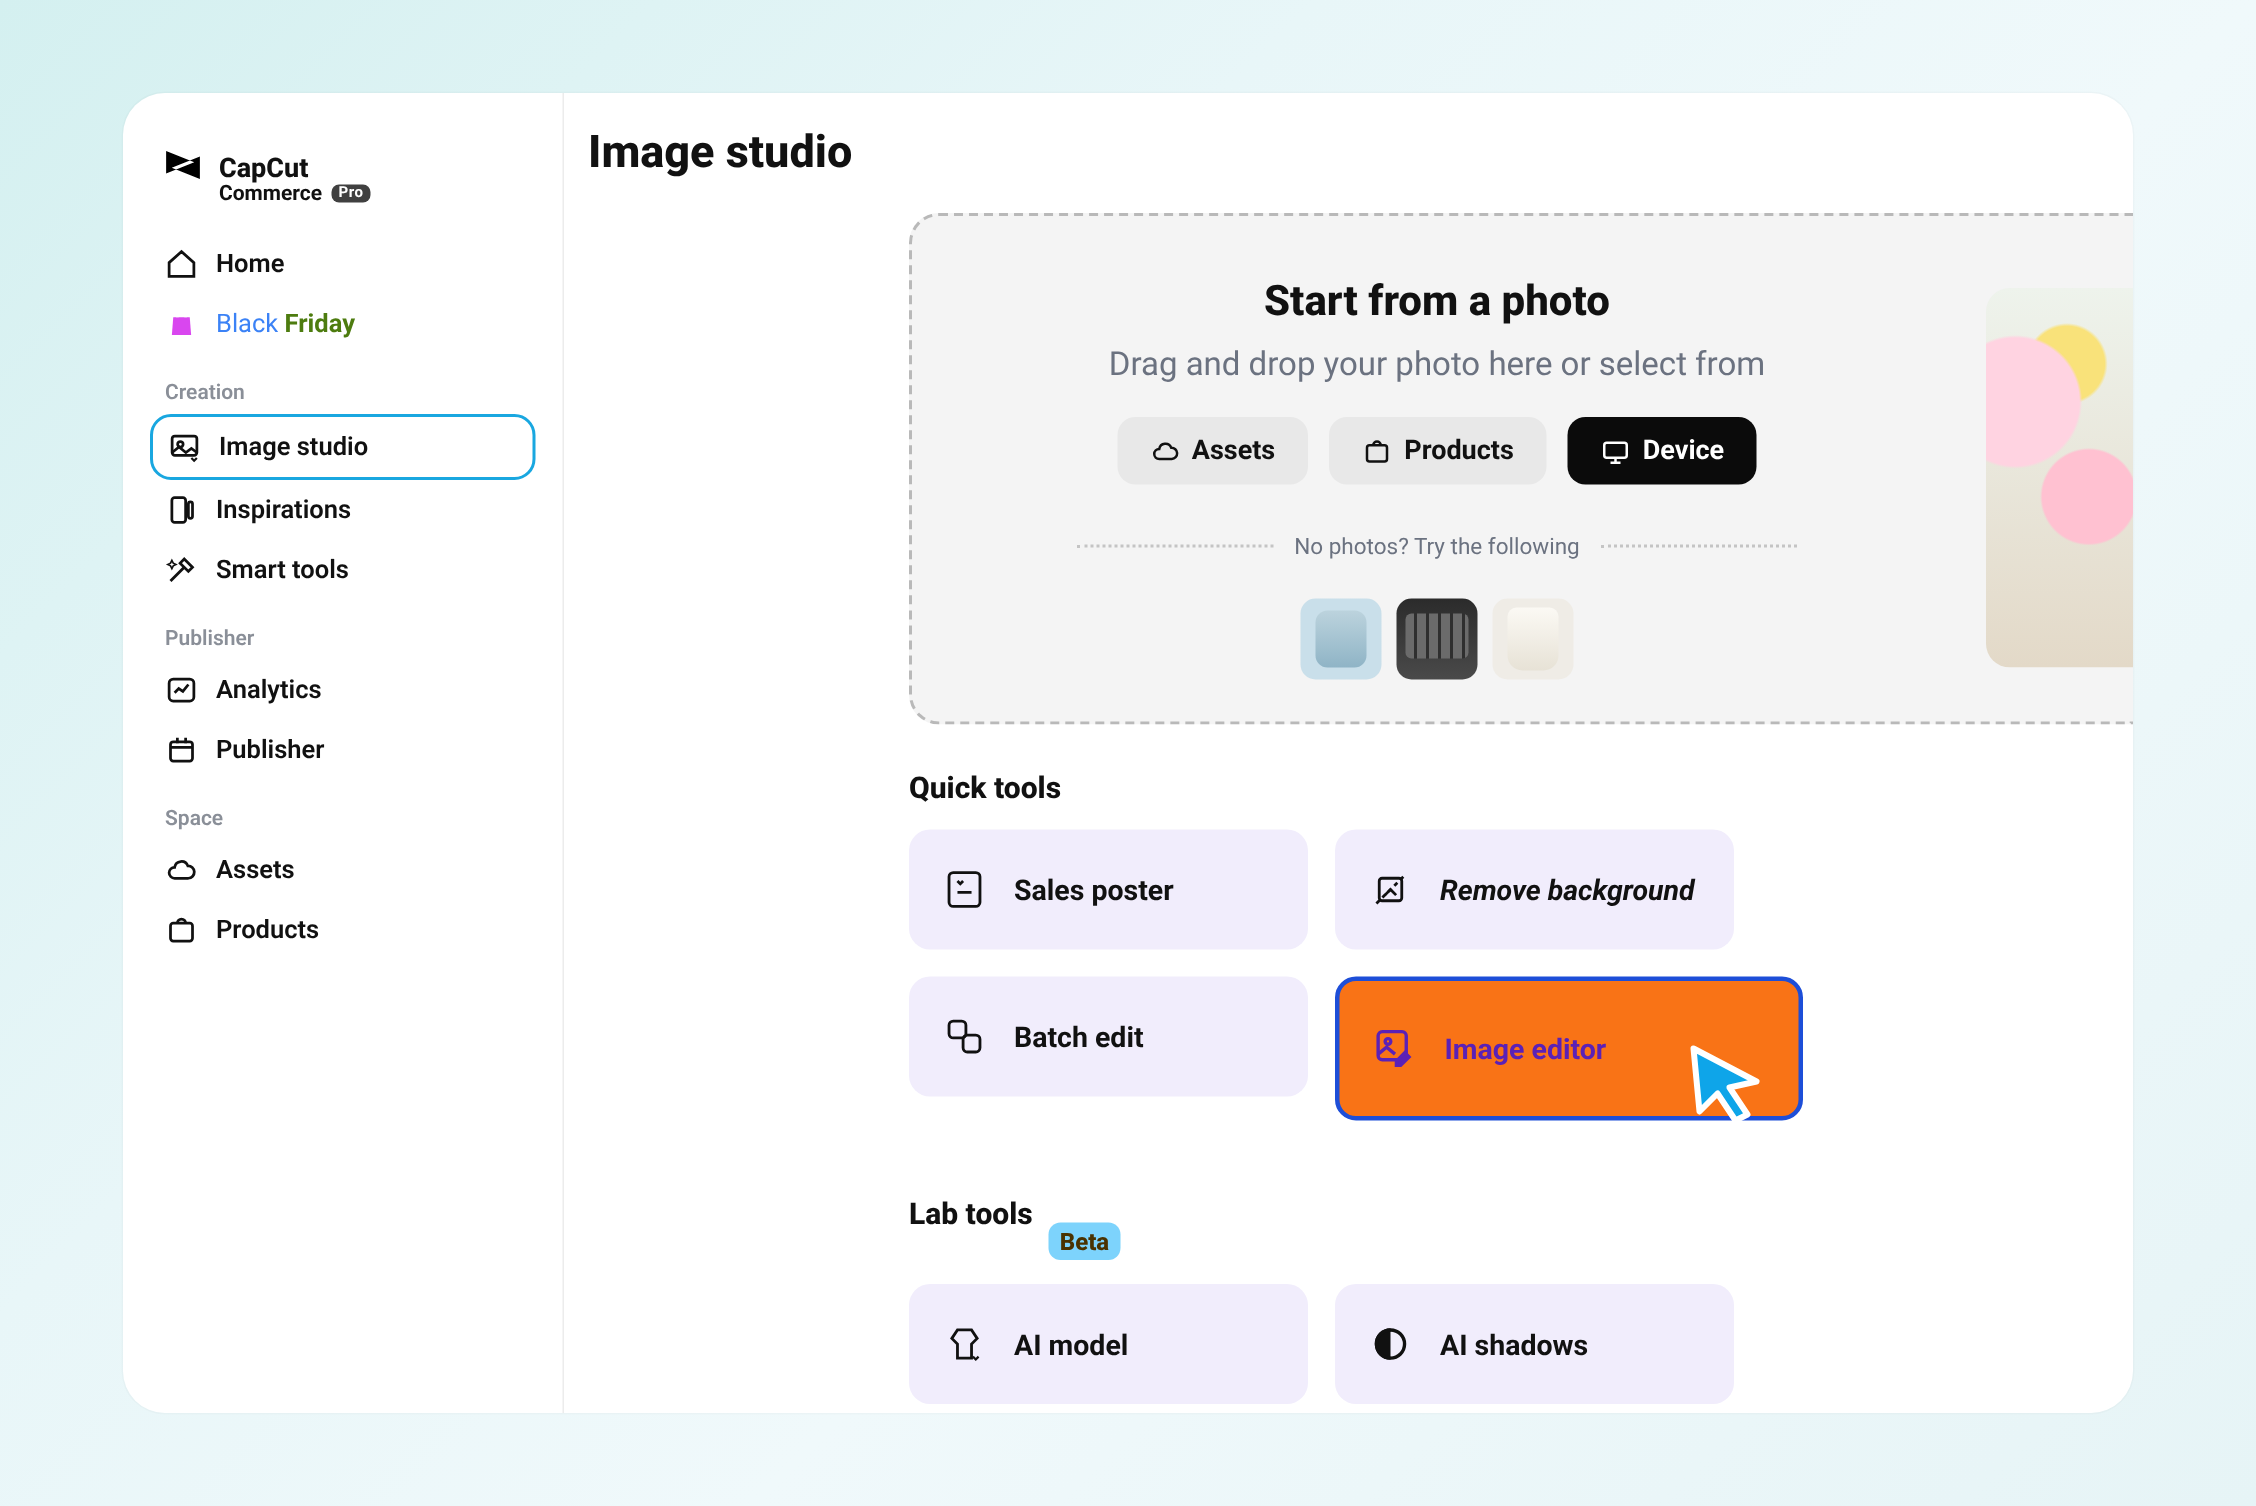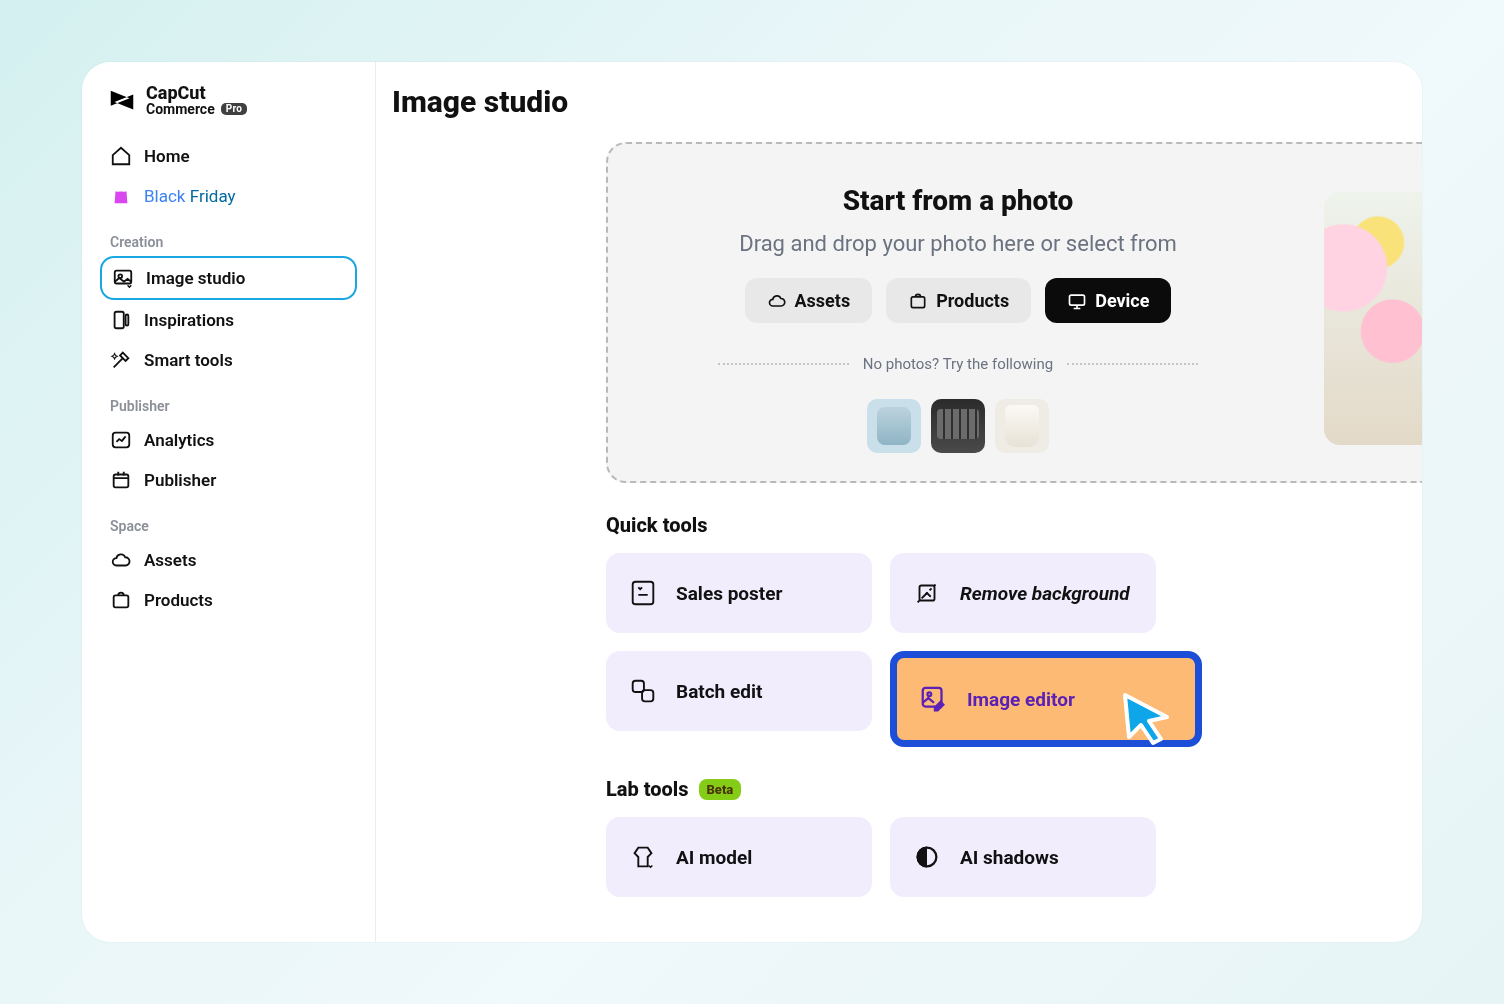--- a/index.html
+++ b/index.html
@@ -33,37 +33,37 @@
   .brand {
     display: flex;
     align-items: center;
     gap: 8px;
     padding: 0 6px 20px 6px;
   }
   .brand-logo {
     width: 32px; height: 32px;
     display:flex;align-items:center;justify-content:center;
   }
-  .brand-text { display:flex; flex-direction:column; line-height:1; }
+  .brand-text { display:flex; flex-direction:column; line-height:1;margin-top:20px; }
   .brand-line1 { font-weight:800; font-size:18px; color:#111; }
   .brand-line2 { font-weight:700; font-size:14px; color:#111; display:flex; align-items:center; gap:6px; }
   .pro-badge {
     background:#404040; color:#fff; font-size:10px; font-weight:700;
     padding:1px 5px; border-radius:5px; letter-spacing:0.3px;
   }
   .nav-item {
     display:flex; align-items:center; gap:12px;
     padding:9px 10px; border-radius:10px;
     font-size:17px; font-weight:600; color:#111;
     cursor:pointer;
   }
   .nav-item .ico { width:22px; height:22px; display:flex;align-items:center;justify-content:center; flex:0 0 22px; }
   .nav-item.black-friday { color:#111; }
   .nav-item.black-friday .bf-black { color:#3b82f6; font-weight:400; }
-  .nav-item.black-friday .bf-friday { color:#0369a1; font-weight:400; }
+  .nav-item.black-friday .bf-friday { color:#4d7c0f; font-weight:700; }
   .nav-section-label {
     font-size:14px; color:#8a8f98; font-weight:600;
     padding:18px 10px 6px 10px;
   }
   .nav-item.selected {
     border:2.5px solid #19a7e0;
     background:#ffffff;
     border-radius:14px;
   }
   
@@ -122,36 +122,36 @@
     background:
       radial-gradient(circle at 20% 30%, #ffd3e1 0 22%, transparent 23%),
       radial-gradient(circle at 55% 20%, #f9e27a 0 12%, transparent 13%),
       radial-gradient(circle at 70% 55%, #ffc1d1 0 20%, transparent 21%),
       linear-gradient(#eef3ec,#e3d9c8);
     border-radius:16px 0 0 16px;
     margin:8px 0 8px 0;
   }
   
   .section-title { font-size:20px; font-weight:800; color:#111; margin:30px 0 16px 0; display:flex;align-items:center;gap:10px;}
-  .beta-badge { background:#84cc16; color:#4a3200; font-size:13px; font-weight:800; padding:3px 8px; border-radius:8px; }
+  .beta-badge { background:#7dd3fc; color:#4a3200; font-size:16px; font-weight:800; padding:3px 8px; border-radius:8px;margin-top:38px; }
   .tool-grid { display:flex; flex-wrap:wrap; gap:18px; }
   .tool-card {
     width:266px; height:80px;
     background:#f1edfc;
     border-radius:14px;
     display:flex; align-items:center; gap:18px;
     padding:0 22px;
     font-size:19px; font-weight:700; color:#111;
     cursor:pointer;
   }
   .tool-card.wide { width:300px; }
   .tool-card .tico { width:30px;height:30px;display:flex;align-items:center;justify-content:center; flex:0 0 30px; }
   .tool-card.highlight {
-    border:7px solid #1d4ed8;
-    background:#fdba74;
+    border:3px solid #1d4ed8;
+    background:#f97316;
     color:#5b21b6;
     height:96px;
     width:312px;
     position:relative;
   }
   
   .cursor-arrow {
     position:absolute; right:18px; bottom:-14px;
   }
 </style>

